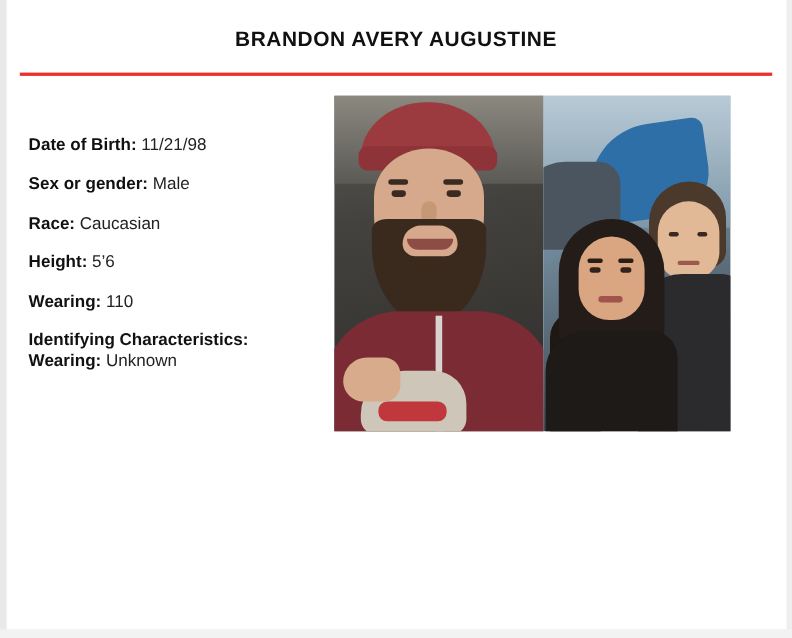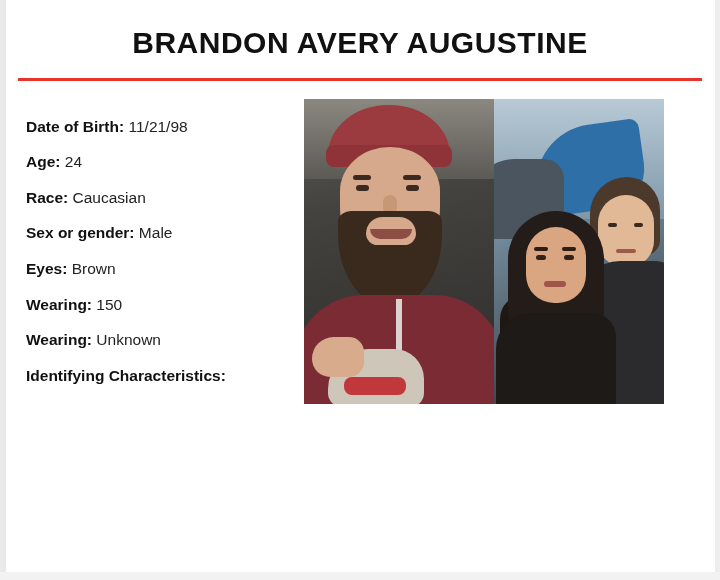--- a/index.html
+++ b/index.html
@@ -52,21 +52,21 @@
     line-height: 1;
     letter-spacing: 1px;
     color: #e8322b;
     padding-top: 8px;
   }
 
   .subject-name {
     text-align: center;
     font-family: "Liberation Sans", sans-serif;
     font-weight: bold;
-    font-size: 30px;
+    font-size: 19px;
     letter-spacing: 0.5px;
     color: #111111;
     margin-top: 26px;
   }
 
   .rule {
     height: 3px;
     background: #e8322b;
     margin: 18px 18px 0 18px;
   }
@@ -363,55 +363,51 @@
 
   <div class="content">
 
     <div class="details">
 
       <div class="detail-row">
         <span class="detail-label">Date of Birth:</span>
         <span class="detail-value">11/21/98</span>
       </div>
 
-      <div class="detail-row">
-        <span class="detail-label">Age:</span>
-        <span class="detail-value">24</span>
+
+      <div class="detail-row">
+        <span class="detail-label">Sex or gender:</span>
+        <span class="detail-value">Male</span>
       </div>
 
       <div class="detail-row">
         <span class="detail-label">Race:</span>
         <span class="detail-value">Caucasian</span>
       </div>
 
-      <div class="detail-row">
-        <span class="detail-label">Sex or gender:</span>
-        <span class="detail-value">Male</span>
-      </div>
-
-      <div class="detail-row">
-        <span class="detail-label">Eyes:</span>
-        <span class="detail-value">Brown</span>
-      </div>
-
-
+
+
+      <div class="detail-row">
+        <span class="detail-label">Height:</span>
+        <span class="detail-value">5’6</span>
+      </div>
 
       <div class="detail-row">
         <span class="detail-label">Wearing:</span>
-        <span class="detail-value">150</span>
-      </div>
-
-      <div class="detail-row">
-        <span class="detail-label">Wearing:</span>
-        <span class="detail-value">Unknown</span>
+        <span class="detail-value">110</span>
       </div>
 
       <div class="detail-row last">
         <span class="detail-label">Identifying Characteristics:</span>
         <span class="detail-value"></span>
+      </div>
+
+      <div class="detail-row">
+        <span class="detail-label">Wearing:</span>
+        <span class="detail-value">Unknown</span>
       </div>
 
     </div>
 
     <div class="photos">
 
       <div class="photo photo-1">
         <div class="p1-bg-light"></div>
         <div class="p1-beanie"></div>
         <div class="p1-beanie-band"></div>

